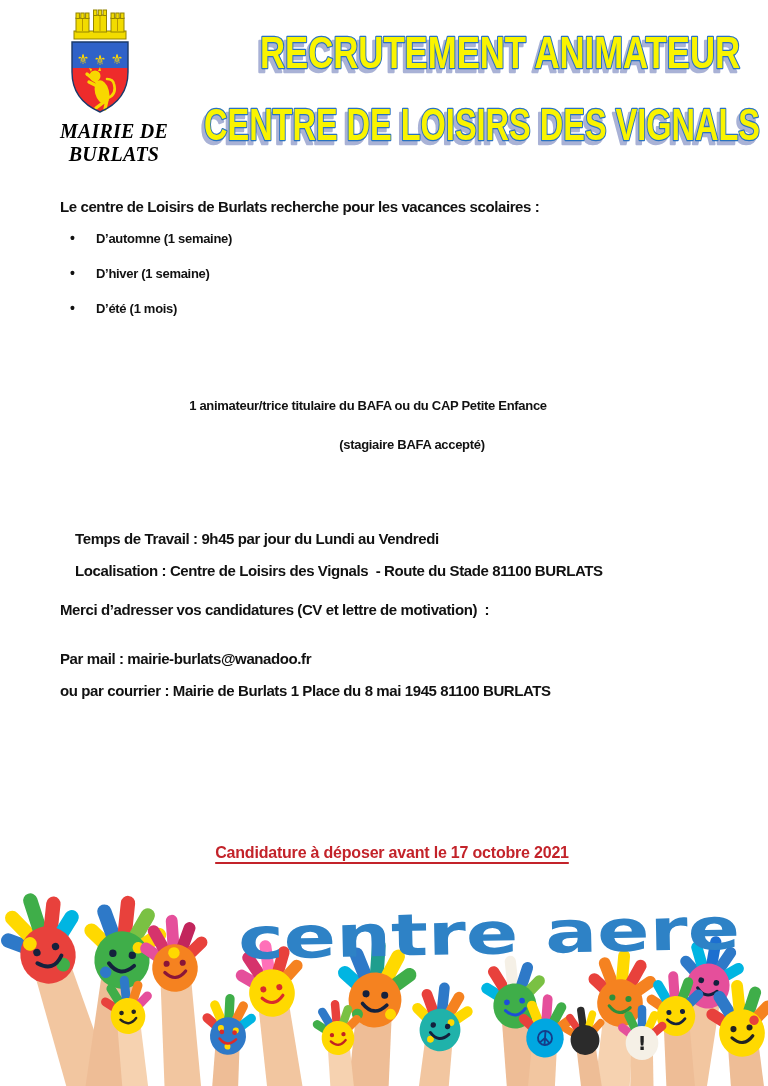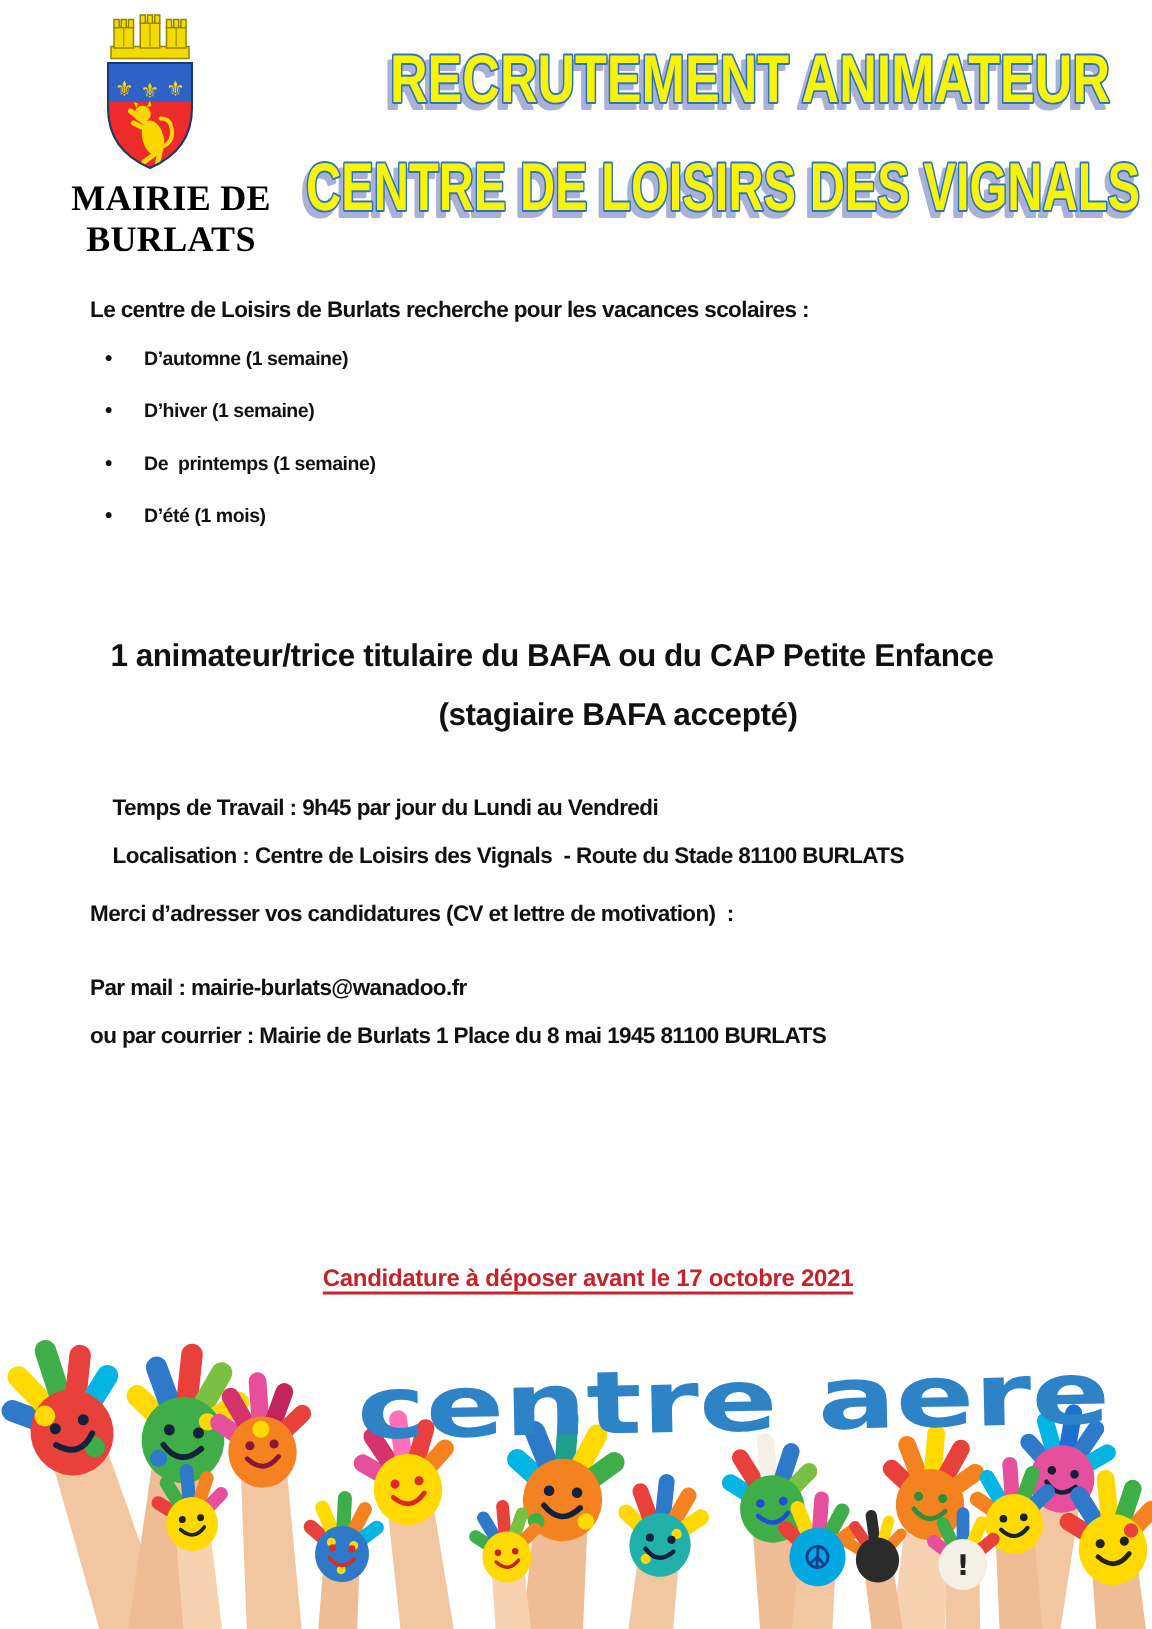--- a/index.html
+++ b/index.html
@@ -7,36 +7,36 @@
     position:relative; width:768px; height:1086px; background:#ffffff;
     overflow:hidden; font-family:"Liberation Sans", sans-serif; font-weight:700; color:#111;
   }
   .abs { position:absolute; }
   .bodyline {
     position:absolute; left:60px; font-size:15px; letter-spacing:-0.4px;
     white-space:pre-wrap; line-height:20px;
   }
   .center-line {
     position:absolute; left:0; width:736px; text-align:center;
-    font-size:21px; letter-spacing:-0.3px; white-space:pre-wrap;margin-top:28px;
+    font-size:13px; letter-spacing:-0.3px; white-space:pre-wrap;
   }
   .u { text-decoration-thickness:1.6px; text-underline-offset:3px; }
   ul.vac-list { position:absolute; left:60px; top:228px; margin:0; padding:0; list-style:none; }
   ul.vac-list li { margin:0 0 14px 10px; line-height:20px; font-size:13px; letter-spacing:-0.3px; white-space:pre-wrap; }
   ul.vac-list li::before { content:"\2022"; display:inline-block; width:26px; font-size:14px; }
   .info-para { position:absolute; left:60px; top:747px; width:690px; font-size:15px;
     letter-spacing:-0.5px; line-height:26.5px; white-space:pre-wrap; }
   .deadline {
     position:absolute; left:0; top:844px; width:784px; text-align:center;
     color:#c3232a; font-size:16px; letter-spacing:-0.2px;
     text-decoration:underline; text-decoration-thickness:2px; text-underline-offset:3.5px;
   }
   .crest-caption {
     position:absolute; left:16px; top:120px; width:196px; text-align:center;
-    font-family:"Liberation Serif", serif; font-weight:700; font-size:24px; letter-spacing:0.2px; color:#000;
+    font-family:"Liberation Serif", serif; font-weight:700; font-size:20px; letter-spacing:0.2px; color:#000;font-style:italic;
   }
   .title-main { fill:#f9f400; stroke:#2b72c0; stroke-width:2.6; paint-order:stroke;
     stroke-linejoin:round; font-family:"Liberation Sans", sans-serif; font-weight:700; font-size:45px; }
   .title-shadow { fill:#a9b2d6; stroke:#a9b2d6; stroke-width:2.6; paint-order:stroke;
     stroke-linejoin:round; font-family:"Liberation Sans", sans-serif; font-weight:700; font-size:45px; }
   .aere-caption { fill:#2e82c6; font-family:"DejaVu Sans", sans-serif; font-weight:700; font-size:58px; }
 </style>
 </head>
 <body>
 
@@ -96,21 +96,20 @@
     <text class="title-main" x="304" y="58" text-anchor="middle" textLength="480" lengthAdjust="spacingAndGlyphs">RECRUTEMENT ANIMATEUR</text>
     <text class="title-shadow" x="283" y="134" text-anchor="middle" textLength="556" lengthAdjust="spacingAndGlyphs">CENTRE DE LOISIRS DES VIGNALS</text>
     <text class="title-main" x="286" y="130" text-anchor="middle" textLength="556" lengthAdjust="spacingAndGlyphs">CENTRE DE LOISIRS DES VIGNALS</text>
   </svg>
 
   <div class="bodyline" style="top:197px;">Le centre de Loisirs de Burlats recherche pour les vacances scolaires :</div>
 
   <ul class="vac-list">
     <li>D’automne (1 semaine)</li>
     <li>D’hiver (1 semaine)</li>
-    <li>De  printemps (1 semaine)</li>
     <li>D’été (1 mois)</li>
   </ul>
 
   <div class="center-line" style="top:398px;">1 animateur/trice titulaire du BAFA ou du CAP Petite Enfance</div>
   <div class="center-line" style="top:437px;padding-left:44px;">(stagiaire BAFA accepté)</div>
 
   <div class="bodyline" style="top:509px;">
     <span class="u">Temps de Travail </span><span>: 9h45 par jour du Lundi au Vendredi</span>
   </div>
   <div class="bodyline" style="top:541px;">

